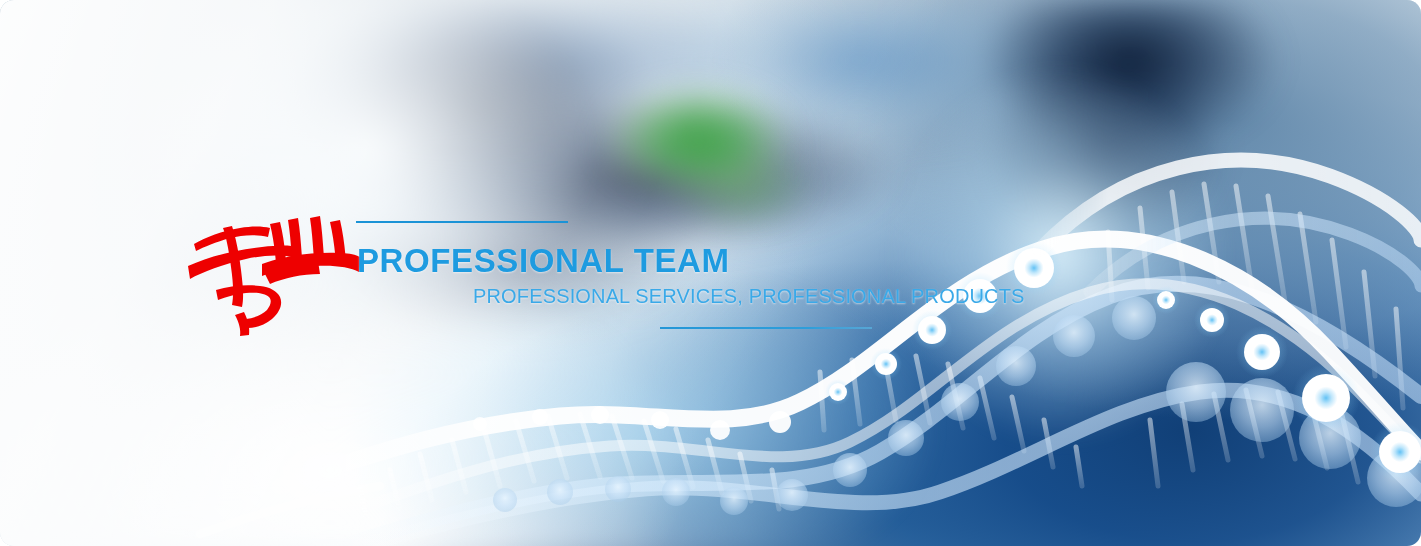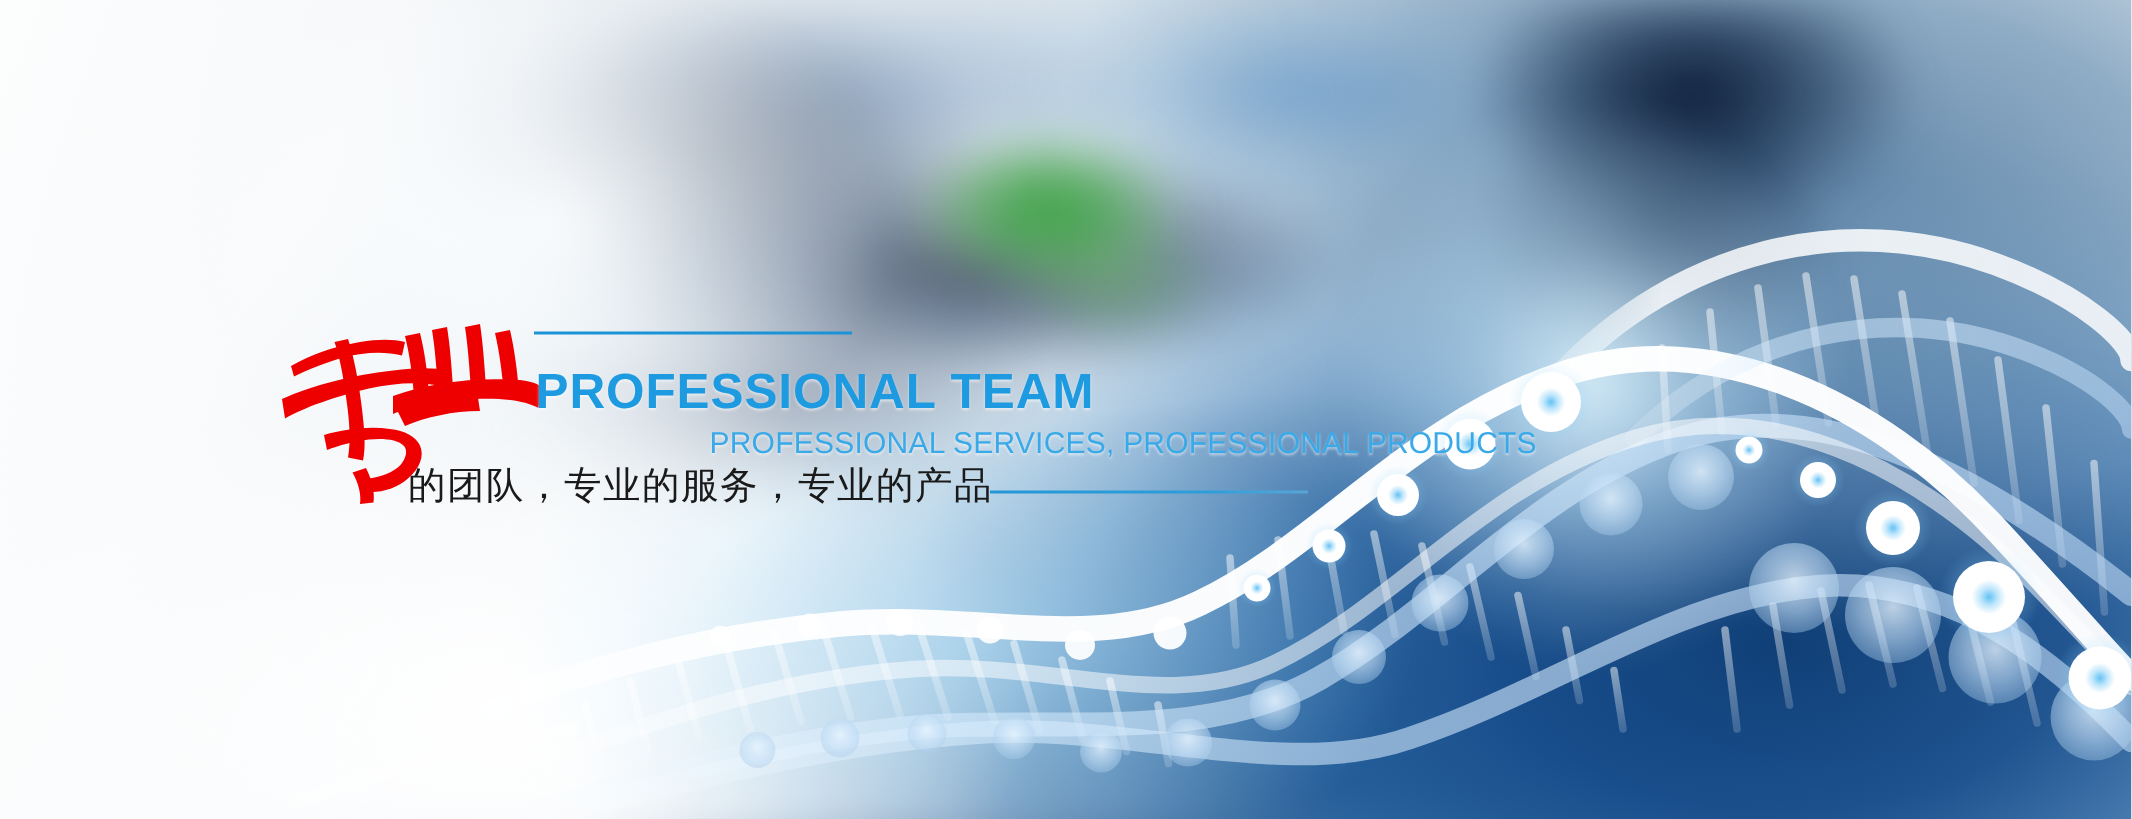--- a/index.html
+++ b/index.html
@@ -7,20 +7,21 @@
     padding: 0;
     background: #ffffff;
   }
   #banner {
     position: relative;
     width: 1421px;
     height: 546px;
     overflow: hidden;
     font-family: "Liberation Sans", sans-serif;
     background: #cfdce6;
+    border-radius: 14px;
   }
 
   
   .bg-layer {
     position: absolute;
     inset: 0;
     pointer-events: none;
   }
 
   
@@ -426,18 +427,17 @@
         <path d="M78,68 C92,62 112,58 132,57 L134,70 C116,70 98,74 84,80 Z"></path>
       </g>
     </svg>
 
     <div id="rule-top"></div>
 
     <div id="headline">PROFESSIONAL TEAM</div>
 
     <div id="subhead">PROFESSIONAL SERVICES, PROFESSIONAL PRODUCTS</div>
 
-    <div id="tagline">的团队，专业的服务，专业的产品</div>
 
     <div id="rule-bottom"></div>
   </div>
 
 </div>
 
 </body></html>

